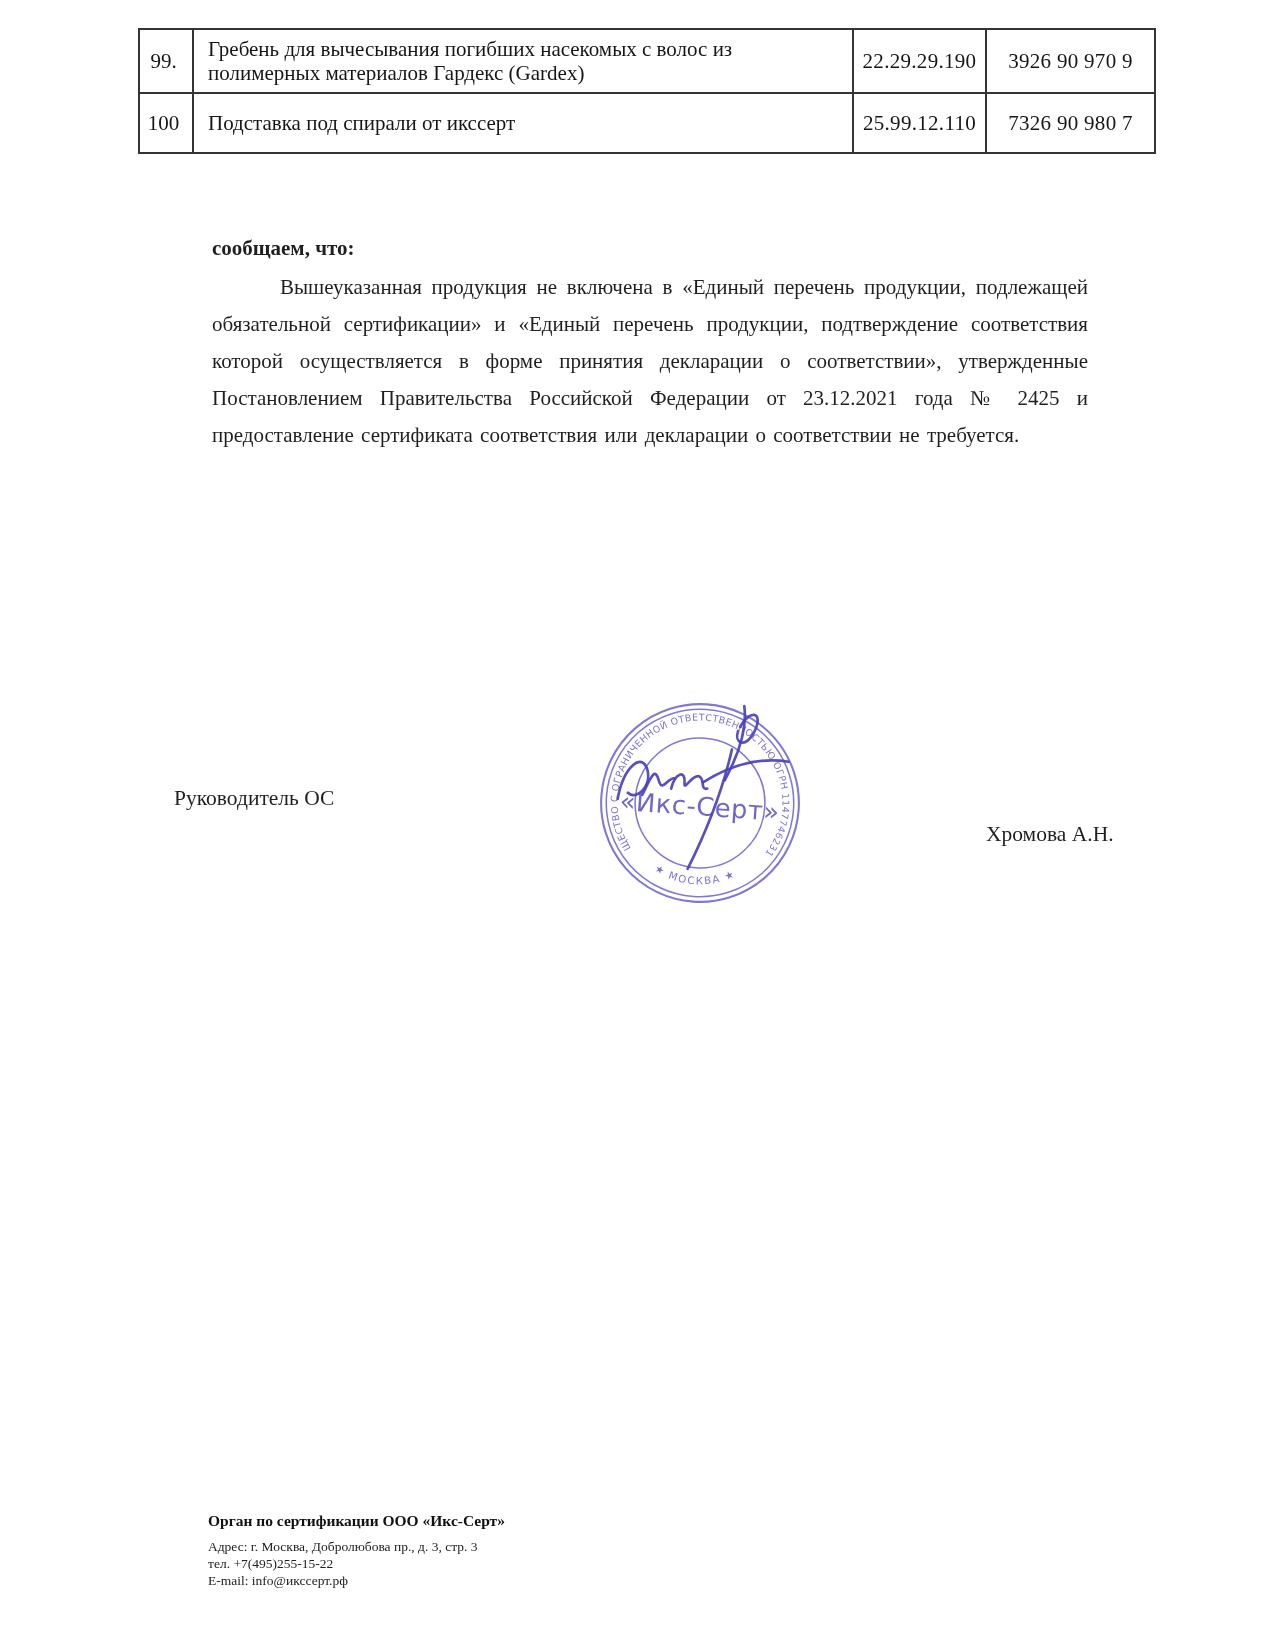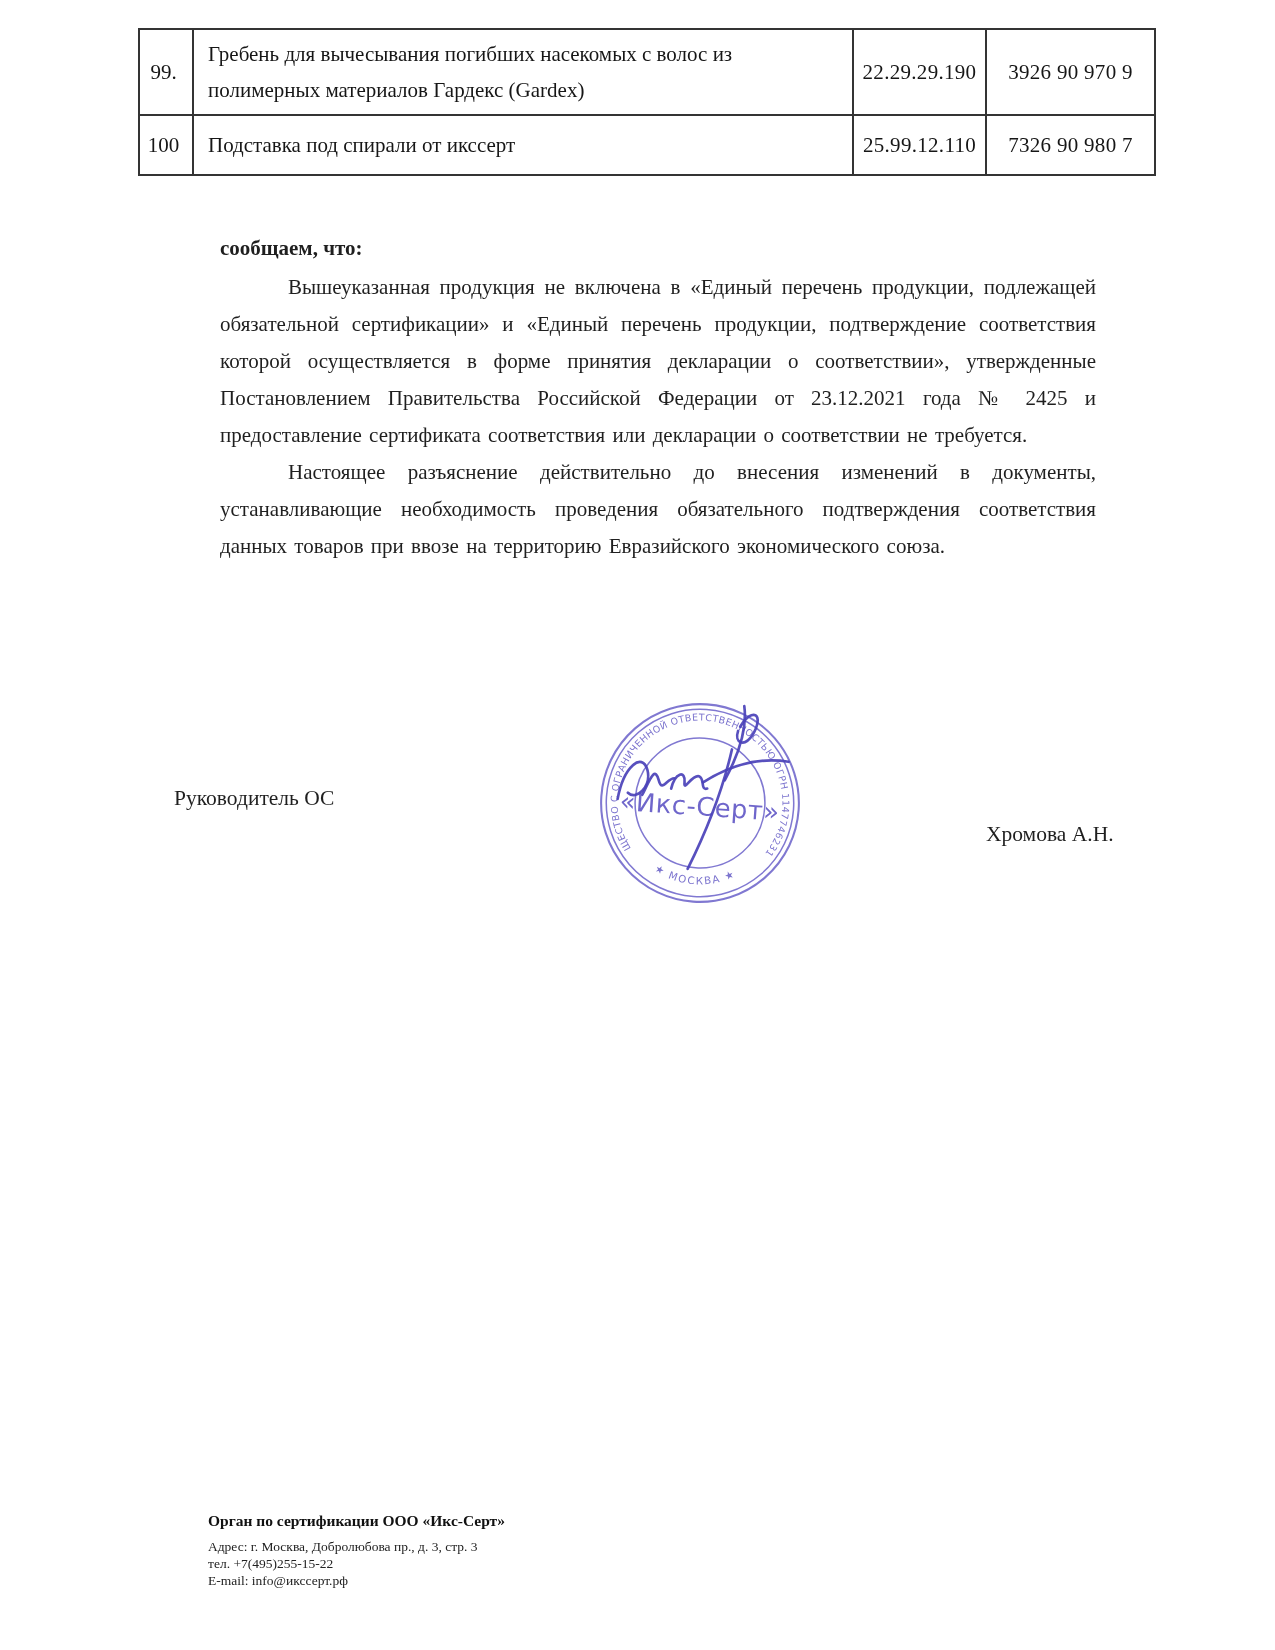--- a/index.html
+++ b/index.html
@@ -8,27 +8,27 @@
     position:relative; width:1275px; height:1650px; background:#ffffff;
     font-family:"Liberation Serif", serif; color:#1f1f1f; overflow:hidden;
   }
   
   .products-table {
     position:absolute; left:138px; top:28px; width:1016px;
     border-collapse:collapse; table-layout:fixed; font-size:21px; color:#161616;
   }
   .products-table td { border:2px solid #343434; vertical-align:middle; }
   td.c-num   { text-align:center; padding-right:5px; }
-  td.c-name  { padding:6px 14px; line-height:36px; }
+  td.c-name  { padding:6px 14px; line-height:24px; }
   td.c-code  { text-align:center; letter-spacing:0.3px;border-radius:14px; }
   tr.r-99 td  { height:64px; }
   tr.r-100 td { height:60px; }
   tr.r-101 td { height:62px; }
   
-  .body-text { position:absolute; left:220px; top:230px; width:876px; font-size:21px; }
+  .body-text { position:absolute; left:212px; top:230px; width:876px; font-size:21px; }
   .intro { font-weight:bold; line-height:37px; margin-bottom:2px; }
   .para  { text-align:justify; text-align-last:left; text-indent:68px;
            line-height:37px; margin:0; word-spacing:2px; }
   
   .sig-role { position:absolute; left:174px; top:786px; font-size:21.5px; }
   .sig-name { position:absolute; left:986px; top:786px; font-size:21.5px;margin-top:36px; }
   
   .stamp { position:absolute; left:597px; top:700px; width:206px; height:206px; overflow:visible; }
   .stamp .ring  { fill:none; stroke:#6f66cb; }
   .stamp .rtext { font-family:"DejaVu Sans", sans-serif; fill:#6b62c8; }
@@ -62,21 +62,20 @@
         <td class="c-name">Подставка под спирали от икссерт</td>
         <td class="c-code">25.99.12.110</td>
         <td class="c-code">7326 90 980 7</td>
       </tr>
     </tbody>
   </table>
 
   <div class="body-text">
     <p class="intro">сообщаем, что:</p>
     <p class="para">Вышеуказанная продукция не включена в «Единый перечень продукции, подлежащей обязательной сертификации» и «Единый перечень продукции, подтверждение соответствия которой осуществляется в форме принятия декларации о соответствии», утвержденные Постановлением Правительства Российской Федерации от 23.12.2021 года № 2425 и предоставление сертификата соответствия или декларации о соответствии не требуется.</p>
-    <p class="para">Настоящее разъяснение действительно до внесения изменений в документы, устанавливающие необходимость проведения обязательного подтверждения соответствия данных товаров при ввозе на территорию Евразийского экономического союза.</p>
   </div>
 
   <span class="sig-role">Руководитель ОС</span>
   <span class="sig-name">Хромова А.Н.</span>
 
   <svg class="stamp" viewBox="0 0 200 200" xmlns="http://www.w3.org/2000/svg">
     <g transform="rotate(4 100 100)" opacity="0.88">
       <circle class="ring" cx="100" cy="100" r="96" stroke-width="2"></circle>
       <circle class="ring" cx="100" cy="100" r="91" stroke-width="1.5"></circle>
       <circle class="ring" cx="100" cy="100" r="63" stroke-width="1.5"></circle>

